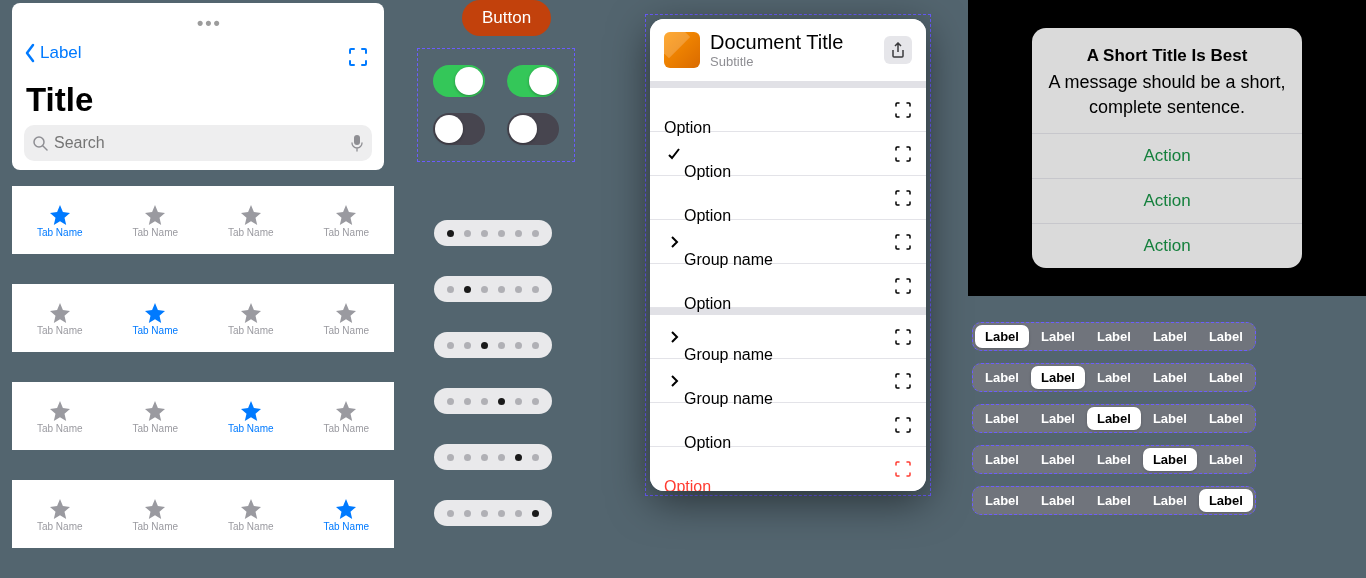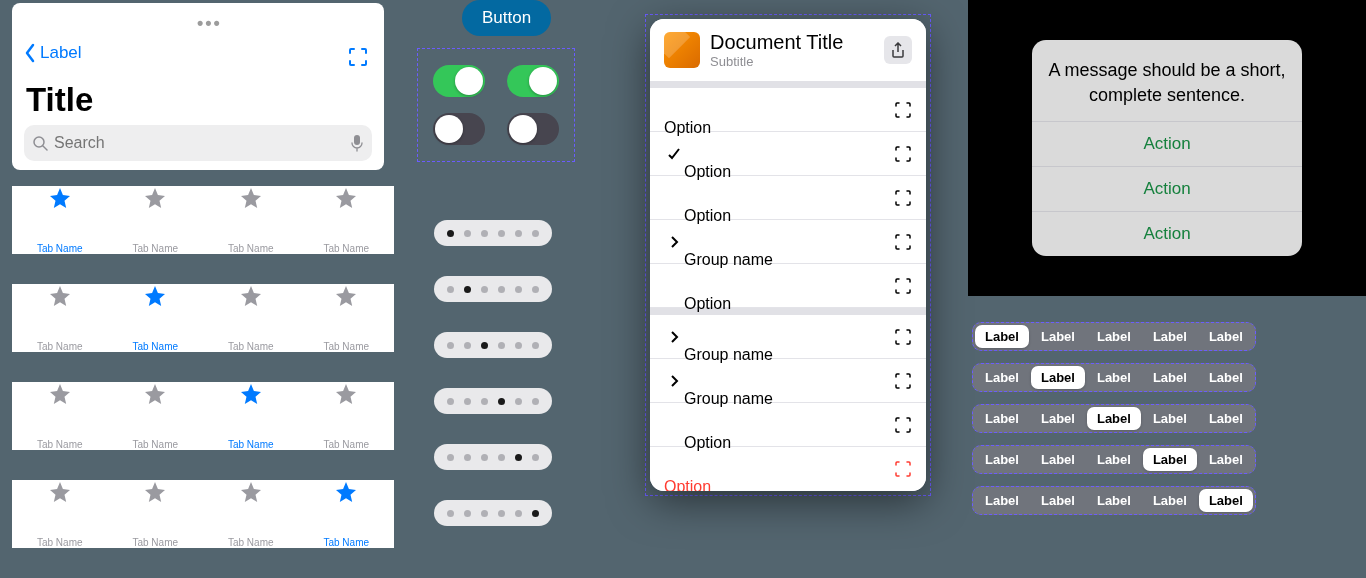--- a/index.html
+++ b/index.html
@@ -13,30 +13,30 @@
   .scan { position: absolute; right: 12px; top: 40px; width: 28px; height: 28px; display:flex; align-items:center; justify-content:center; }
   .scan svg { width: 20px; height: 20px; stroke: #007aff; }
   .title { position: absolute; left: 14px; top: 78px; font-size: 33px; font-weight: 700; }
   .search { position: absolute; left: 12px; top: 122px; width: 348px; height: 36px; background: #eeeeef; border-radius: 10px; display: flex; align-items: center; padding: 10px 8px; }
   .search svg.mag { width: 16px; height: 16px; fill: #8e8e93; margin-right: 6px; }
   .search input { flex: 1; border: none; background: transparent; font-size: 16px; color: #8e8e93; outline: none; }
   .search svg.mic { width: 14px; height: 18px; fill: #8e8e93; }
 
   .tabbars { position: absolute; left: 12px; top: 186px; width: 382px; }
   .tabbar { background: #fff; height: 68px; margin-bottom: 30px; display: flex; }
-  .tab { flex: 1; display: flex; flex-direction: column; align-items: center; justify-content: space-between; gap: 0; }
+  .tab { flex: 1; display: flex; flex-direction: column; align-items: center; justify-content: center; gap: 0; }
   .tab svg { width: 24px; height: 24px; }
   .tab span { font-size: 10px; font-weight: 500; }
   .tab.active svg { fill: #007aff; }
   .tab.active span { color: #007aff; }
   .tab.inactive svg { fill: #9a9aa0; }
   .tab.inactive span { color: #9a9aa0; }
 
   
-  .btn { position: absolute; left: 462px; top: 0; background: #0369a1; color: #fff; border-radius: 20px; padding: 8px 20px; font-size: 17px; }
+  .btn { position: absolute; left: 462px; top: 0; background: #c2410c; color: #fff; border-radius: 20px; padding: 8px 20px; font-size: 17px; }
   .switches { position: absolute; left: 417px; top: 48px; width: 158px; height: 114px; border: 1px dashed #6b5cff; display: flex; flex-wrap: wrap; align-items: center; justify-content: space-around; padding: 8px 4px; }
   .switch { width: 52px; height: 32px; border-radius: 16px; position: relative; }
   .switch .knob { position: absolute; width: 28px; height: 28px; background: #fff; border-radius: 50%; top: 2px; box-shadow: 0 1px 3px rgba(0,0,0,.3); }
   .switch.on { background: #34c759; } .switch.on .knob { right: 2px; }
   .switch.off { background: #47454f; } .switch.off .knob { left: 2px; }
 
   .pagers { position: absolute; left: 434px; top: 220px; display: flex; flex-direction: column; gap: 30px; }
   .pager { background: #e9e9eb; border-radius: 14px; height: 26px; width: 118px; display: flex; align-items: center; justify-content: center; gap: 10px; }
   .dot { width: 7px; height: 7px; border-radius: 50%; background: #b0b0b5; }
   .dot.cur { background: #1a1a1a; }
@@ -373,20 +373,21 @@
         <span class="placeholder"><svg viewBox="0 0 18 18">
             <path d="M2 5V3a1 1 0 011-1h2M13 2h2a1 1 0 011 1v2M16 13v2a1 1 0 01-1 1h-2M5 16H3a1 1 0 01-1-1v-2" stroke-linecap="round"></path>
           </svg></span>
       </div>
     </div>
 </div>
 
 <div class="black">
   <div class="alert">
     <div class="alert-h">
+      <div class="alert-t">A Short Title Is Best</div>
       <div class="alert-m">A message should be a short, complete sentence.</div>
     </div>
     <div id="alert-actions">
         <div class="alert-a">Action</div>
         <div class="alert-a">Action</div>
         <div class="alert-a">Action</div>
       </div>
   </div>
 </div>
 

